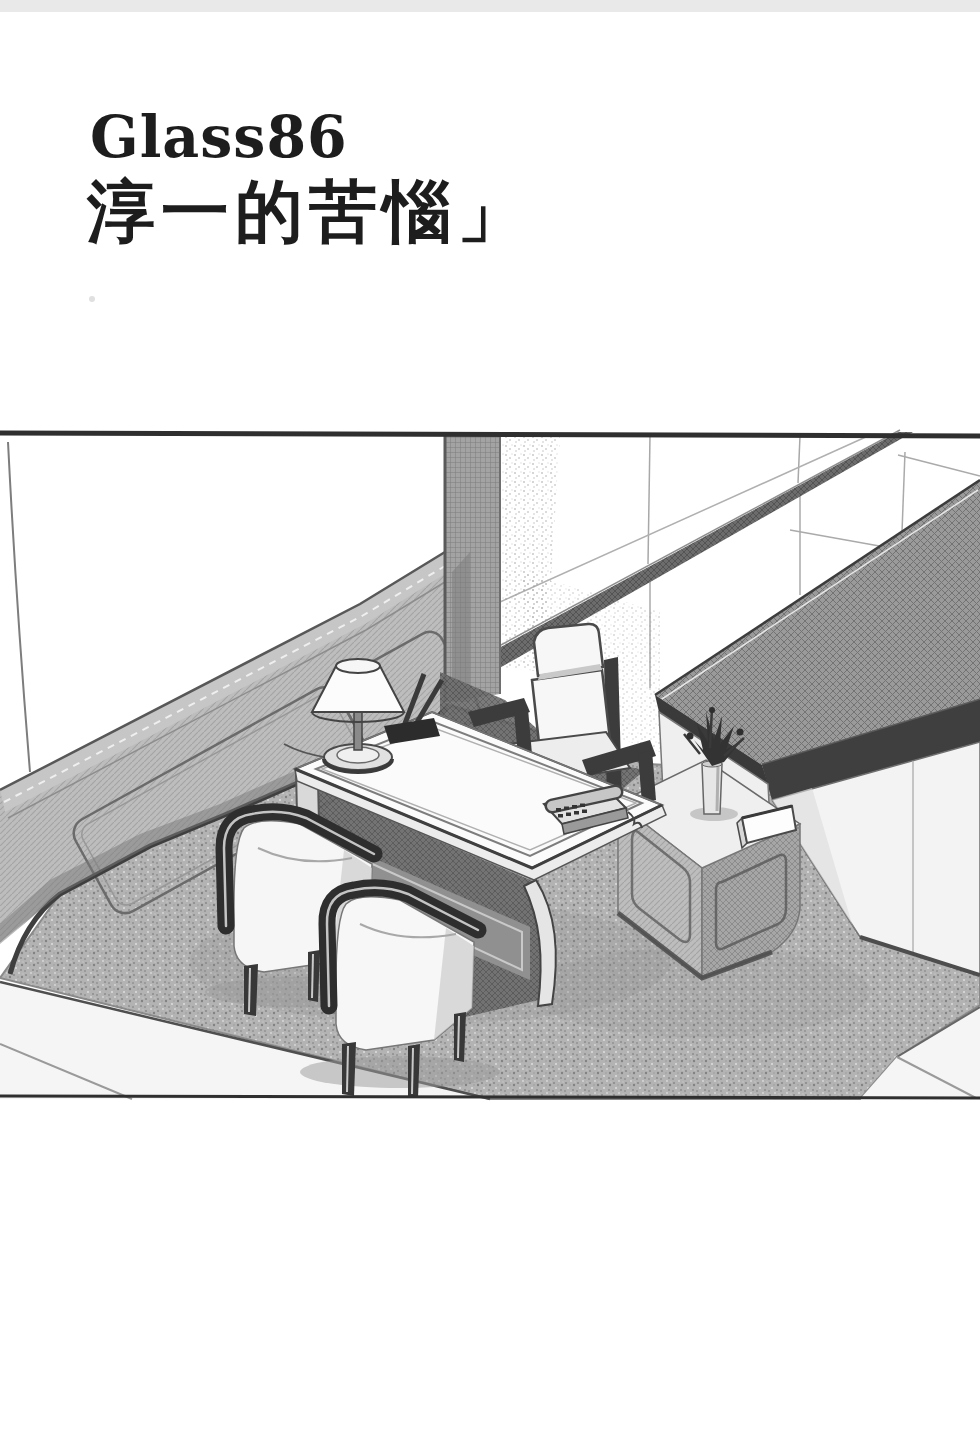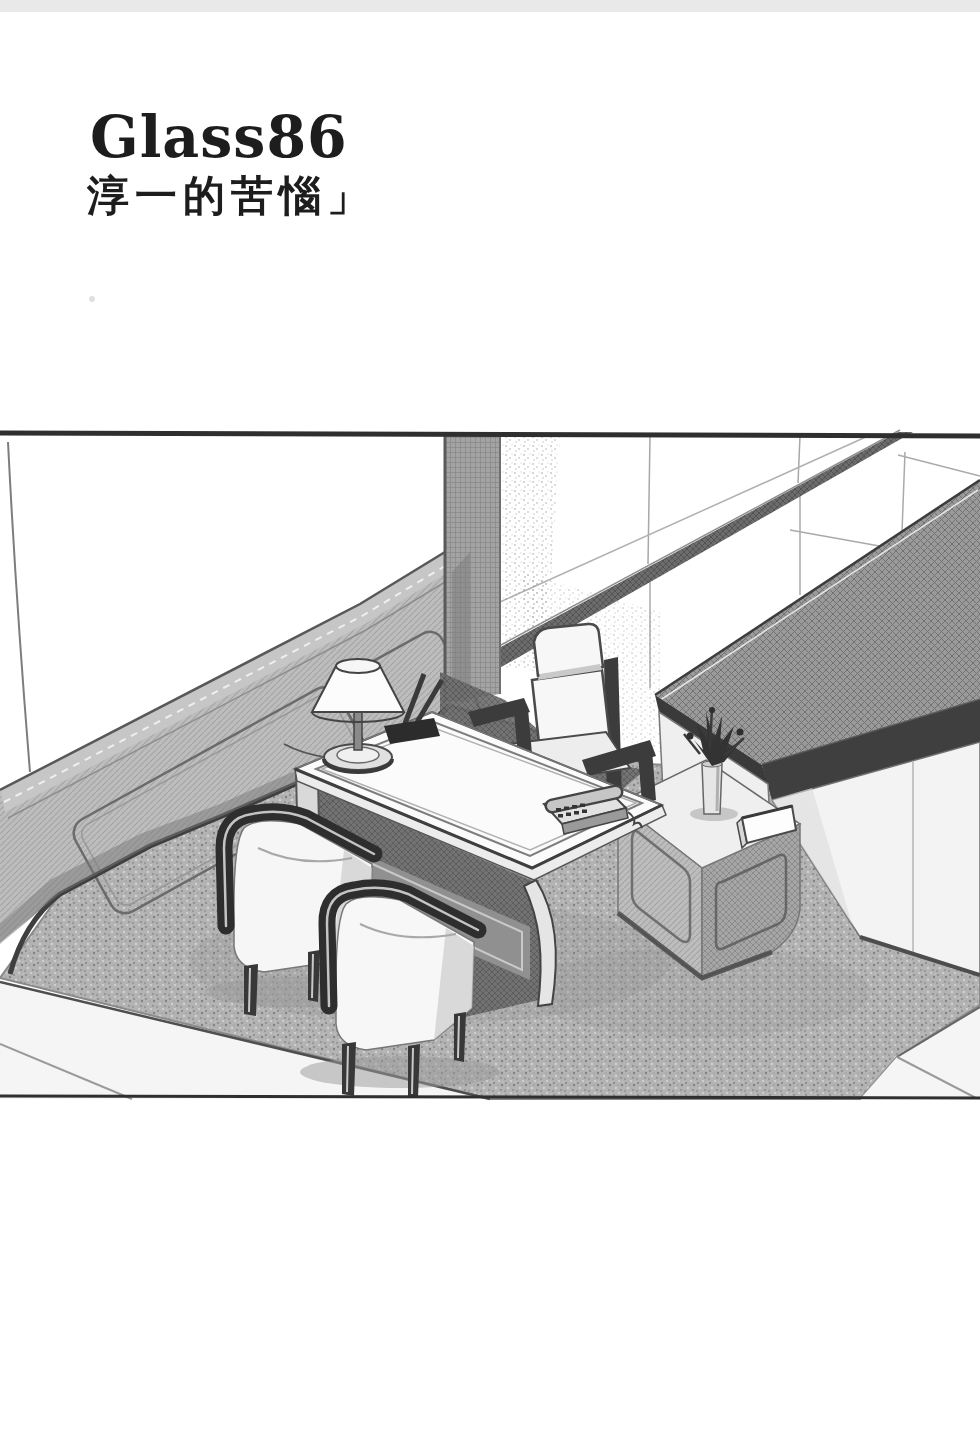--- a/index.html
+++ b/index.html
@@ -4,21 +4,21 @@
 <style>
   html,body{margin:0;padding:0;background:#e9e9e9;}
   .page{position:relative;width:980px;height:1448px;background:#ffffff;overflow:hidden;
         font-family:"Liberation Sans",sans-serif;margin:12px auto;}
   .title-block{position:absolute;left:0;top:0;width:100%;}
   .series-label{position:absolute;left:90px;top:96px;
         font-family:"DejaVu Serif","Liberation Serif",serif;
         font-weight:bold;font-size:57px;line-height:1;color:#1d1d1d;letter-spacing:1px;}
   .chapter-title{position:absolute;left:87px;top:160px;
         font-family:"Liberation Sans","DejaVu Sans",sans-serif;
-        font-weight:bold;font-size:42px;line-height:1.15;color:#1d1d1d;letter-spacing:6px;}
+        font-weight:bold;font-size:68px;line-height:1.15;color:#1d1d1d;letter-spacing:6px;}
   svg.panel{position:absolute;left:0;top:0;}
 </style>
 </head>
 <body>
 
 <div class="page">
 
   <header class="title-block">
     <div class="series-label">Glass86</div>
     <div class="chapter-title">淳一的苦惱」</div>

